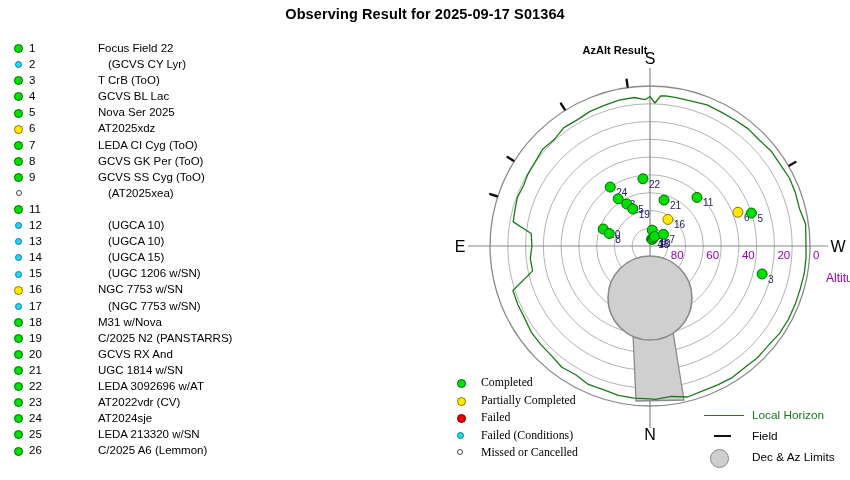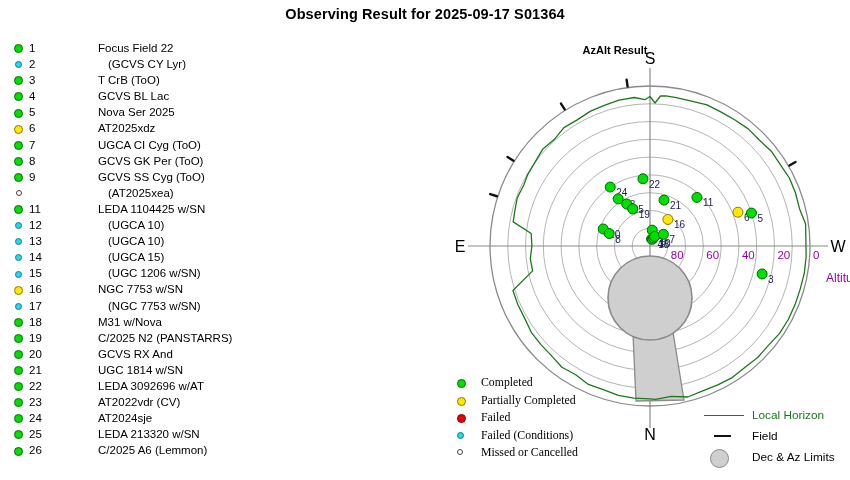--- a/index.html
+++ b/index.html
@@ -88,41 +88,40 @@
         <span class="t-name">Nova Ser 2025</span>
       </div>
       <div class="target-row">
         <span class="dot yellow"></span>
         <span class="t-num">6</span>
         <span class="t-name">AT2025xdz</span>
       </div>
       <div class="target-row">
         <span class="dot green"></span>
         <span class="t-num">7</span>
-        <span class="t-name">UGCA CI Cyg (ToO)</span>
+        <span class="t-name">LEDA CI Cyg (ToO)</span>
       </div>
       <div class="target-row">
         <span class="dot green"></span>
         <span class="t-num">8</span>
         <span class="t-name">GCVS GK Per (ToO)</span>
       </div>
       <div class="target-row">
         <span class="dot green"></span>
         <span class="t-num">9</span>
         <span class="t-name">GCVS SS Cyg (ToO)</span>
       </div>
       <div class="target-row">
         <span class="dot open"></span>
         <span class="t-num"></span>
         <span class="t-name indent">(AT2025xea)</span>
       </div>
       <div class="target-row">
         <span class="dot green"></span>
         <span class="t-num">11</span>
-        <span class="t-name">LEDA 1104425 w/SN</span>
       </div>
       <div class="target-row">
         <span class="dot cyan"></span>
         <span class="t-num">12</span>
         <span class="t-name indent">(UGCA 10)</span>
       </div>
       <div class="target-row">
         <span class="dot cyan"></span>
         <span class="t-num">13</span>
         <span class="t-name indent">(UGCA 10)</span>

